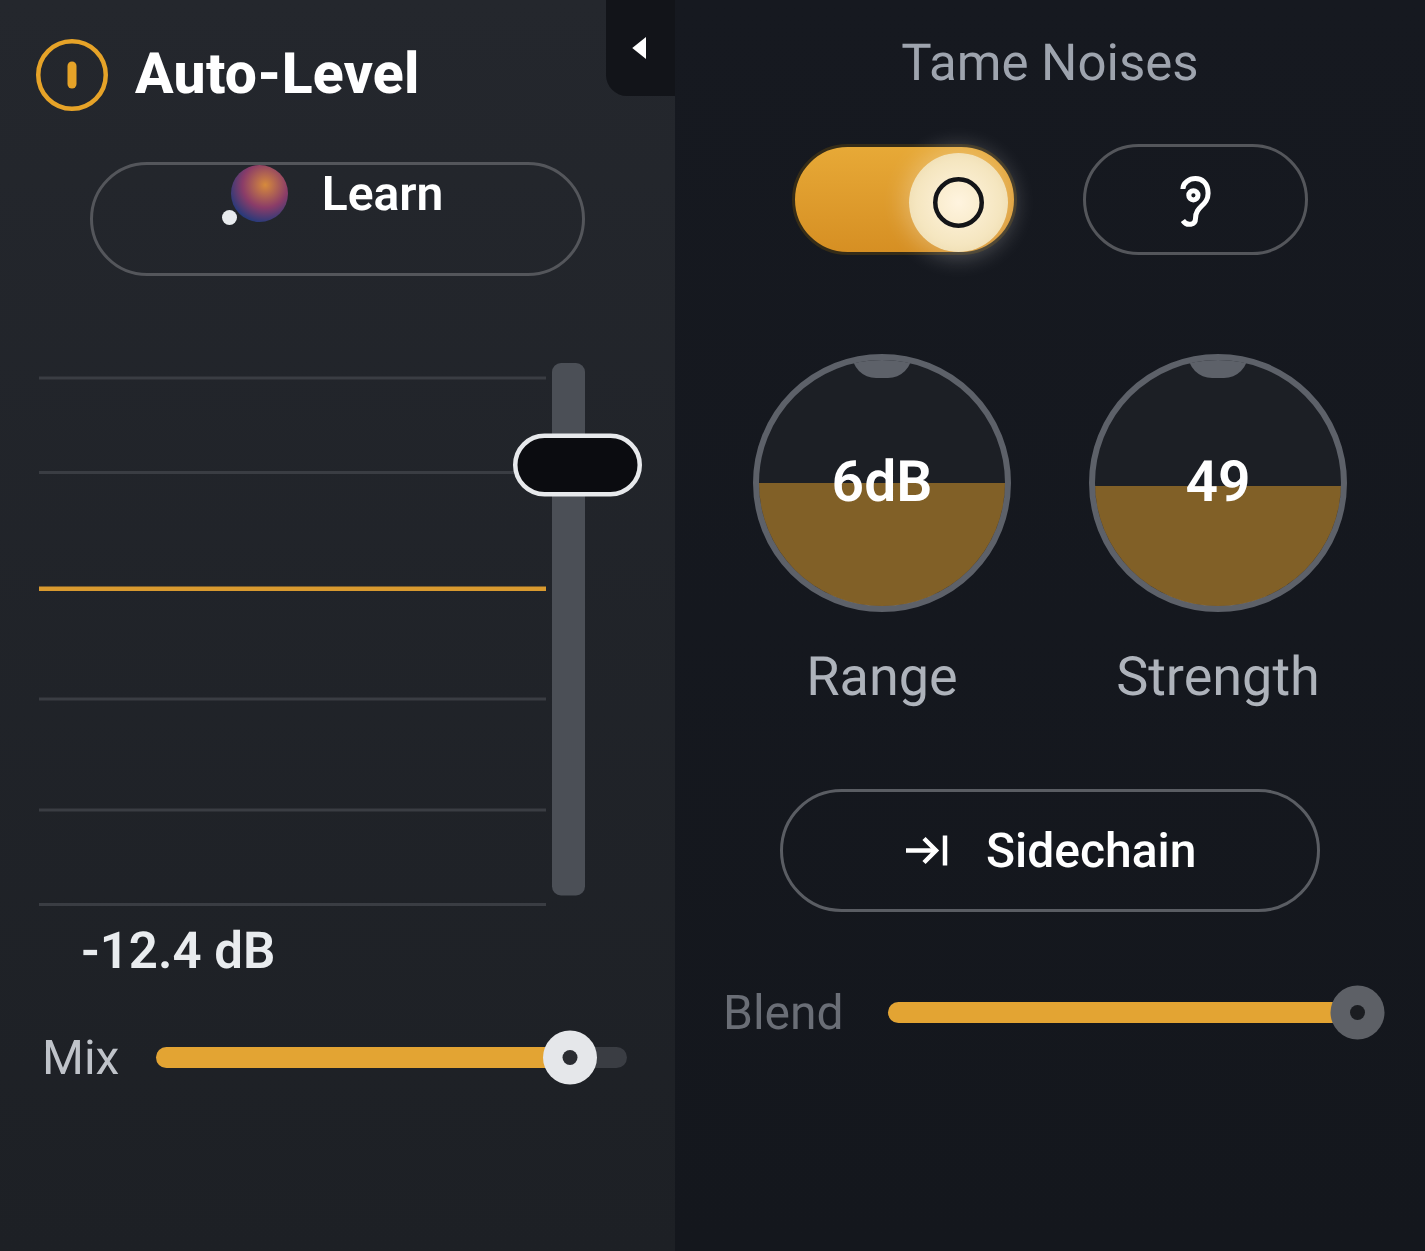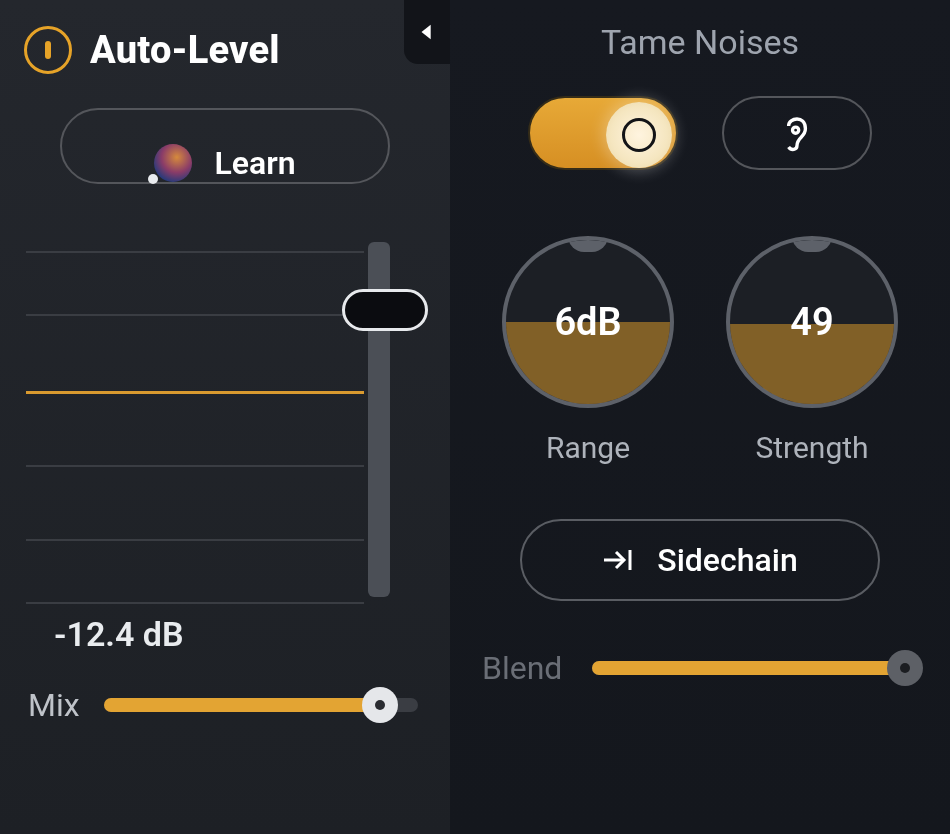--- a/index.html
+++ b/index.html
@@ -44,21 +44,21 @@
     cursor: pointer;
   }
   .power-pill { width: 6px; height: 18px; border-radius: 3px; background:#e6a328; }
   .title { font-size: 38px; font-weight: 800; color:#fff; letter-spacing:.2px;}
 
   
   .learn {
     margin: 34px auto 0 auto;
     width: 330px; height: 76px;
     border: 2px solid #54565b; border-radius: 38px;
-    display: flex; align-items: flex-end; justify-content: center; gap: 22px;
+    display: flex; align-items: flex-start; justify-content: center; gap: 22px;
     cursor: pointer;
   }
   .learn-icon {
     width: 38px; height: 38px; border-radius: 50%;
     background: radial-gradient(circle at 60% 35%, #d68a3c 0%, #8a3c68 45%, #2a3a7a 75%, #1a1f34 100%);
     position: relative;
   }
   .learn-icon::after{
     content:""; position:absolute; left:-6px; bottom:-2px;
     width:10px;height:10px;border-radius:50%;background:#e9ecef;
@@ -137,21 +137,21 @@
     background:#5d6169;
   }
   .dial .fill{
     position:absolute; left:0; right:0; bottom:0;
     background:rgba(213,150,42,.55);
   }
   .dial .val{
     position:absolute; inset:0; display:flex; align-items:center; justify-content:center;
     font-size:38px; font-weight:600; color:#fff;
   }
-  .dial-lbl{font-size:30px;color:#aeb3bb;}
+  .dial-lbl{font-size:36px;color:#aeb3bb;}
 
   
   .sidechain{
     margin:54px auto 0 auto; width:360px;height:82px;border-radius:41px;
     border:2px solid #5a5d63; display:flex;align-items:center;justify-content:center;gap:19px;
     cursor:pointer;
   }
   .sidechain svg{width:36px;height:30px;stroke:#fff;fill:none;stroke-width:3;}
   .sidechain-label{font-size:32px;color:#fff;font-weight:500;}
 

